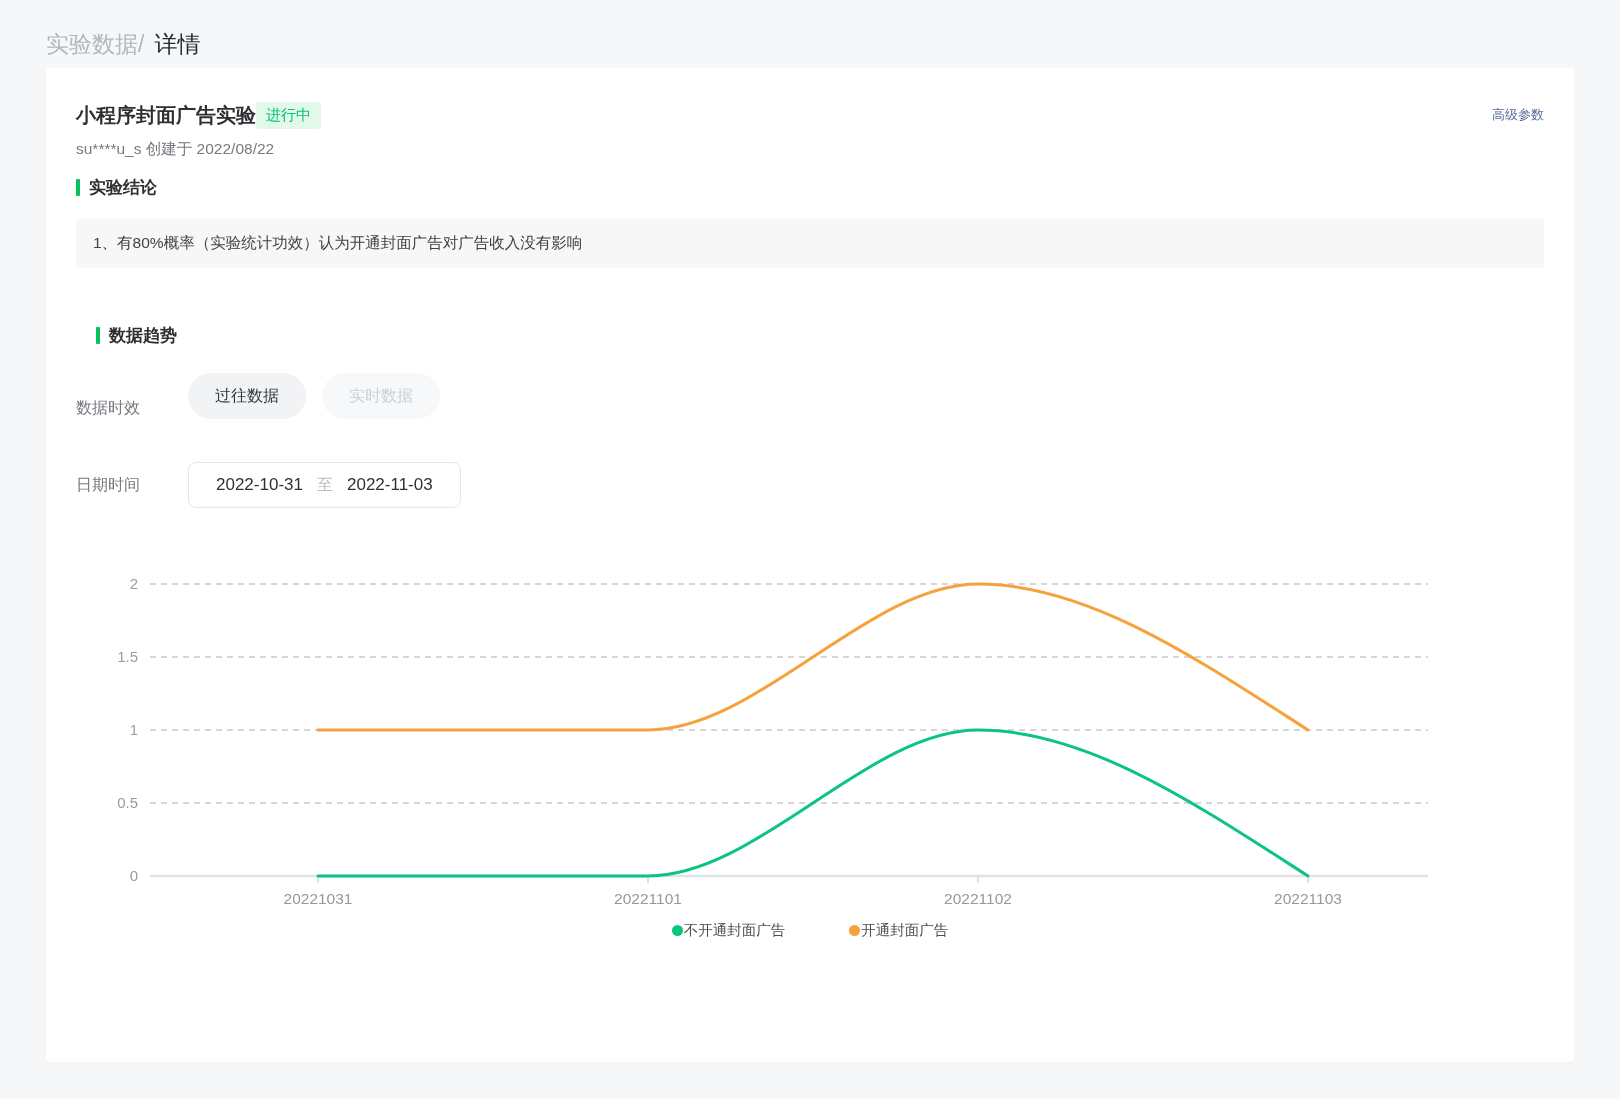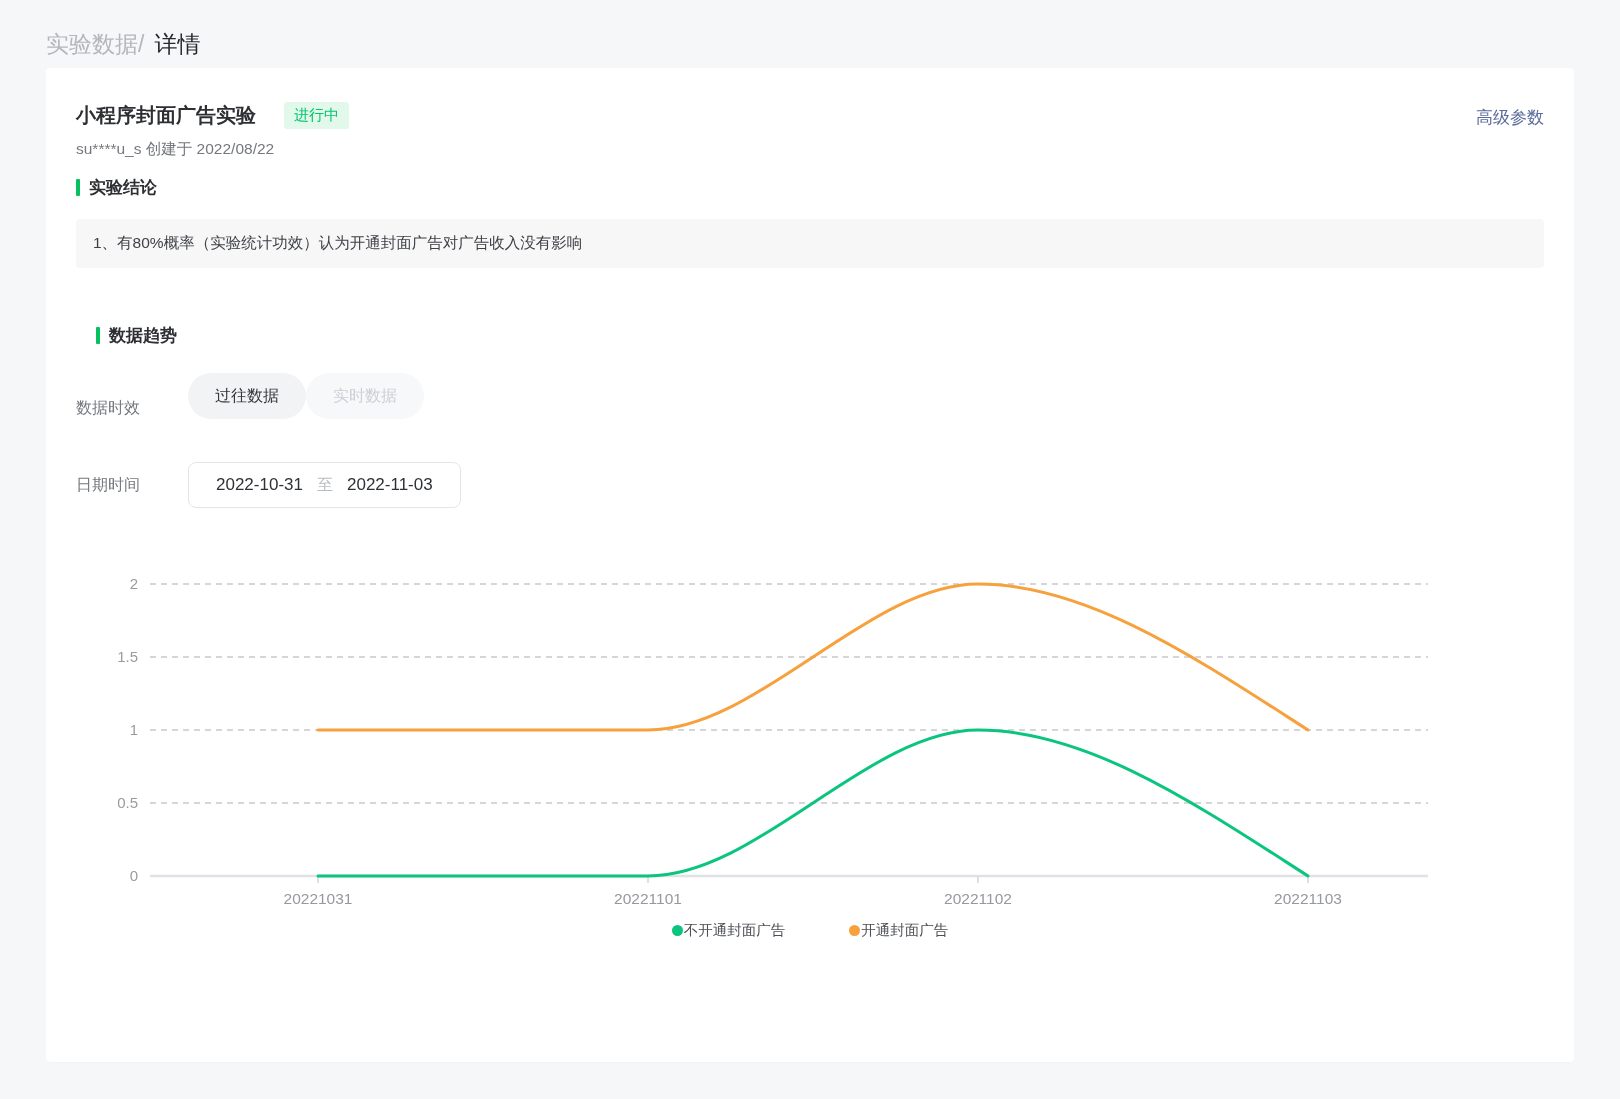--- a/index.html
+++ b/index.html
@@ -10,38 +10,38 @@
   .breadcrumb { padding:20px 0 0 46px; height:68px; font-size:23px; display:flex; align-items:center; gap:10px; }
   .breadcrumb .parent { color:#b3b6bb; cursor:pointer; }
   .breadcrumb .current { color:#27292e; font-weight:500; }
 
   
   .card { margin:0 46px; background:#ffffff; border-radius:4px; padding:34px 30px 30px 30px; min-height:994px; box-shadow:0 1px 2px rgba(0,0,0,0.02); }
 
   .card-head { display:flex; align-items:flex-start; justify-content:space-between; }
   .title-wrap { display:flex; align-items:center; }
   .exp-title { font-size:20px; font-weight:bold; color:#2d2f33; }
-  .badge { margin-left:28px; background:#e1f8eb; color:#09c46f; font-size:15px; padding:4px 10px; border-radius:3px; }
-  .adv-link { font-size:17px; color:#5a6b9b; cursor:pointer; margin-top:4px;margin-left:48px; }
+  .badge { background:#e1f8eb; color:#09c46f; font-size:15px; padding:4px 10px; border-radius:3px; }
+  .adv-link { font-size:13px; color:#5a6b9b; cursor:pointer; margin-top:4px;margin-left:48px; }
   .creator { margin-top:10px; font-size:15.5px; color:#75787e; }
 
   .section-head { display:flex; align-items:center; margin-top:16px; }
   .section-bar { width:4px; height:17px; background:#07c160; margin-right:9px; border-radius:1px; }
   .section-title { font-size:17px; font-weight:bold; color:#2d2f33; }
 
   .conclusion-box { margin-top:20px; background:#f7f7f8; border-radius:4px; padding:14px 17px; }
   .conclusion-text { font-size:15.5px; color:#3e4147; }
 
   .sec2 { margin-top:56px;padding-left:20px; }
 
   .ctl-row { display:flex; align-items:center; margin-top:24px; }
   .ctl-row.first { margin-top:26px;align-items:flex-end; }
   .ctl-row.date-row { margin-top:43px; }
   .ctl-label { width:112px; font-size:16px; color:#75787e; flex:none; }
-  .pills { display:flex; }
+  .pills { display:flex; gap:16px; }
   .pill { height:46px; line-height:44px; padding:0 26px; border-radius:23px; font-size:16px; cursor:pointer; white-space:nowrap; border:1px solid transparent; }
   .pill.active { background:#f2f3f5; color:#33363c; }
   .pill.disabled { background:#f7f8fa; color:#cbcfd6; cursor:not-allowed; }
   .pill.normal { background:#ffffff; color:#46494f; border:1px solid #e5e6eb; }
 
   .date-box { height:46px; border:1px solid #e5e6eb; border-radius:8px; display:flex; align-items:center; padding:0 27px; font-size:17px; cursor:pointer; }
   .date-box .d { color:#2e3138; }
   .date-box .sep { color:#b9bcc2; margin:0 14px; font-size:16px; }
 
   .chart-wrap { margin-top:28px; position:relative; }

